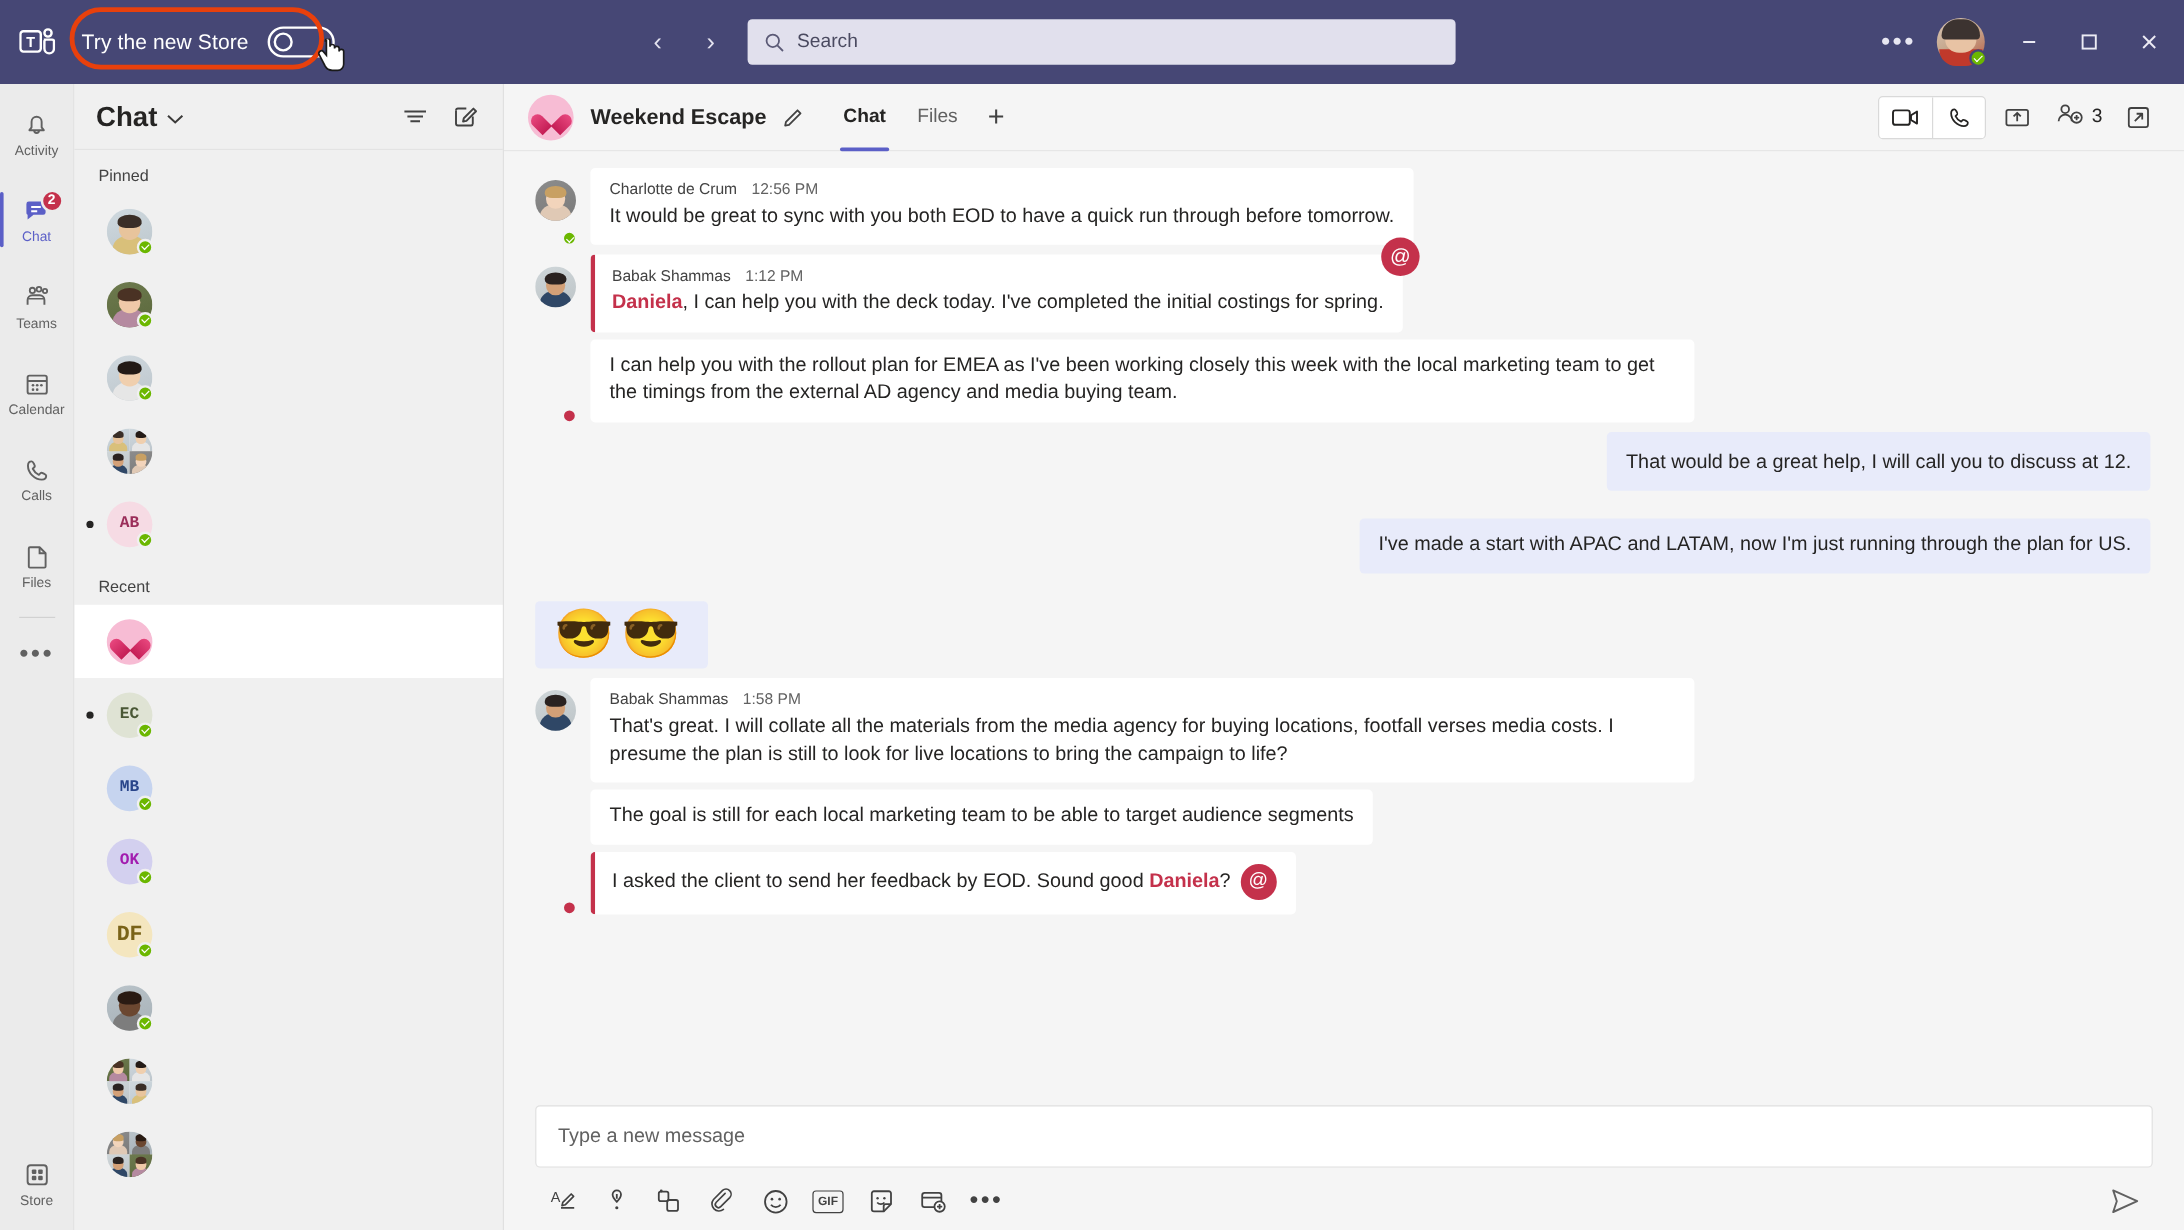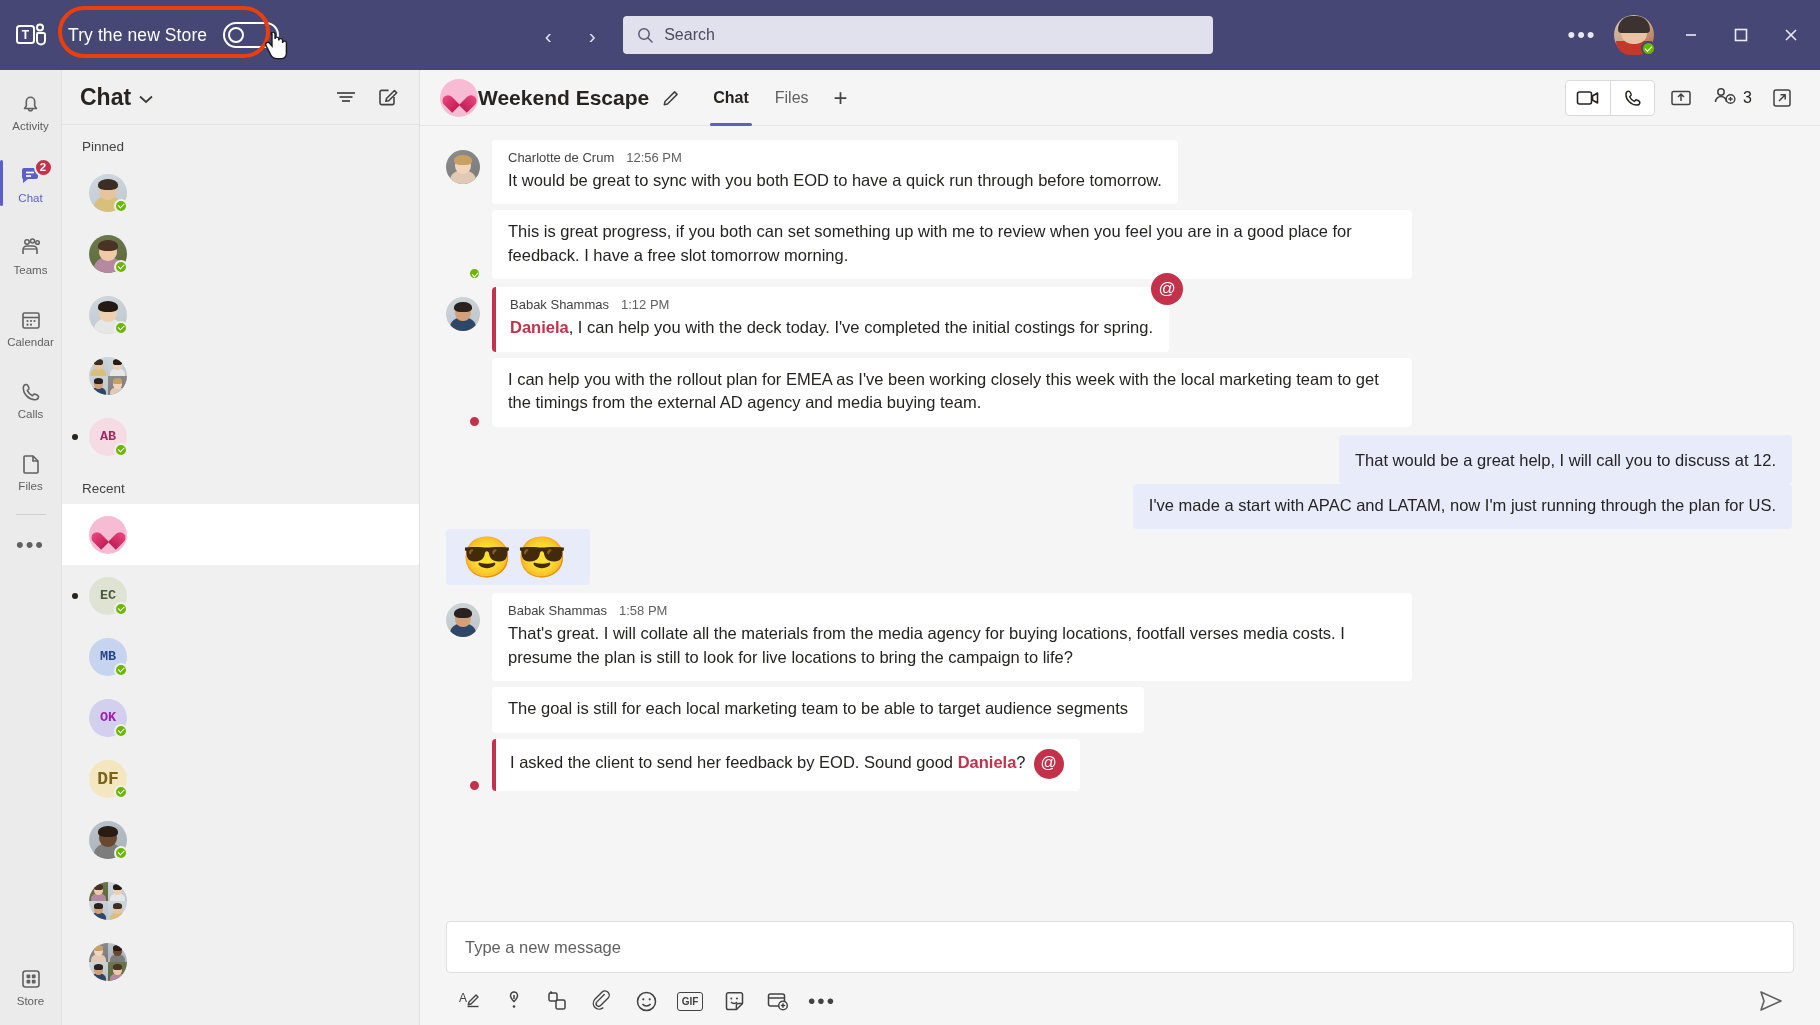--- a/index.html
+++ b/index.html
@@ -172,21 +172,21 @@
   
   .main { flex: 1; display: flex; flex-direction: column; background: #f5f5f5; min-width: 0; }
   .main-header {
     height: 56px; background: #f5f5f5; display: flex; align-items: center;
     padding: 0 18px 0 20px; gap: 0; border-bottom: 1px solid #e6e6e6;
   }
   .mh-av {
     width: 38px; height: 38px; border-radius: 50%; background:#f7bcd4;
     display:flex; align-items:center; justify-content:center; flex:0 0 38px;
   }
-  .mh-title { font-size: 21px; font-weight: bold; color: #252423; }
+  .mh-title { font-size: 18px; font-weight: bold; color: #252423; margin-left: 14px; }
   .mh-pencil { margin-left: 13px; color:#424242; display:flex; }
   .mh-tabs { display: flex; align-items: center; gap: 0; margin-left: 18px; height: 56px; }
   .mh-tab {
     font-size: 16px; color: #616161; padding: 0 13px; height: 56px; display:flex; align-items:center;
     position: relative;
   }
   .mh-tab.active { color: #252423; font-weight: bold; }
   .mh-tab.active::after {
     content:""; position:absolute; left: 10px; right: 10px; bottom: 0; height: 3px; background: #5b5fc7; border-radius:2px;
   }
@@ -220,21 +220,21 @@
   .mention-name { color: #c4314b; font-weight: bold; }
   .at-badge {
     width: 30px; height: 30px; border-radius: 50%; background: #c4314b; color:#fff;
     display: inline-flex; align-items: center; justify-content: center; font-size: 16px;
     vertical-align: middle; margin-left: 8px;
   }
   .at-corner {
     position: absolute; right: -14px; top: -14px; width: 32px; height: 32px; border-radius: 50%;
     background: #c4314b; color: #fff; display: flex; align-items: center; justify-content: center; font-size: 17px;
   }
-  .out-row { display: flex; flex-direction: column; align-items: flex-end; gap: 0; margin-bottom: 8px; padding-right: 2px; }
+  .out-row { display: flex; flex-direction: column; align-items: flex-end; gap: 23px; margin-bottom: 8px; padding-right: 2px; }
   .bubble.out { background: #e8ebfa; align-self: flex-end; }
   .bubble.emoji-only { background: #e8ebfa; padding: 8px 16px; }
   .emoji-big { font-size: 40px; line-height: 1; letter-spacing: 6px; }
 
   
   .compose { padding: 6px 26px 10px 26px; }
   .compose-box {
     background: #fff; border: 1px solid #e0e0e0; border-radius: 4px; height: 52px;
     display: flex; align-items: center; padding: 0 18px;
   }
@@ -825,23 +825,20 @@
               <span class="st online"></span>
             </div>
             <div class="msg-col">
               <div class="bubble">
                 <div class="meta">
                   <span class="who">Charlotte de Crum</span>
                   <span>12:56 PM</span>
                 </div>
                 <div class="body-text">It would be great to sync with you both EOD to have a quick run through before tomorrow.</div>
               </div>
-              <div class="bubble">
-                <div class="body-text">This is great progress, if you both can set something up with me to review when you feel you are in a good place for feedback. I have a free slot tomorrow morning.</div>
-              </div>
             </div>
           </div>
           <div class="msg-group">
             <div class="msg-av">
               <div class="circ">
                 <div class="ph">
                   <div class="sky" style="background:linear-gradient(160deg,#cfd6d9,#bdc4c7)"></div>
                   <div class="torso" style="left:12%;top:58%;width:76%;height:60%;background:#2f4766"></div>
                   <div class="head" style="left:27%;top:22%;width:46%;height:48%;background:#d3a077"></div>
                   <div class="head" style="left:24%;top:14%;width:52%;height:30%;background:#2a2220;border-radius:50% 50% 35% 35%"></div>

